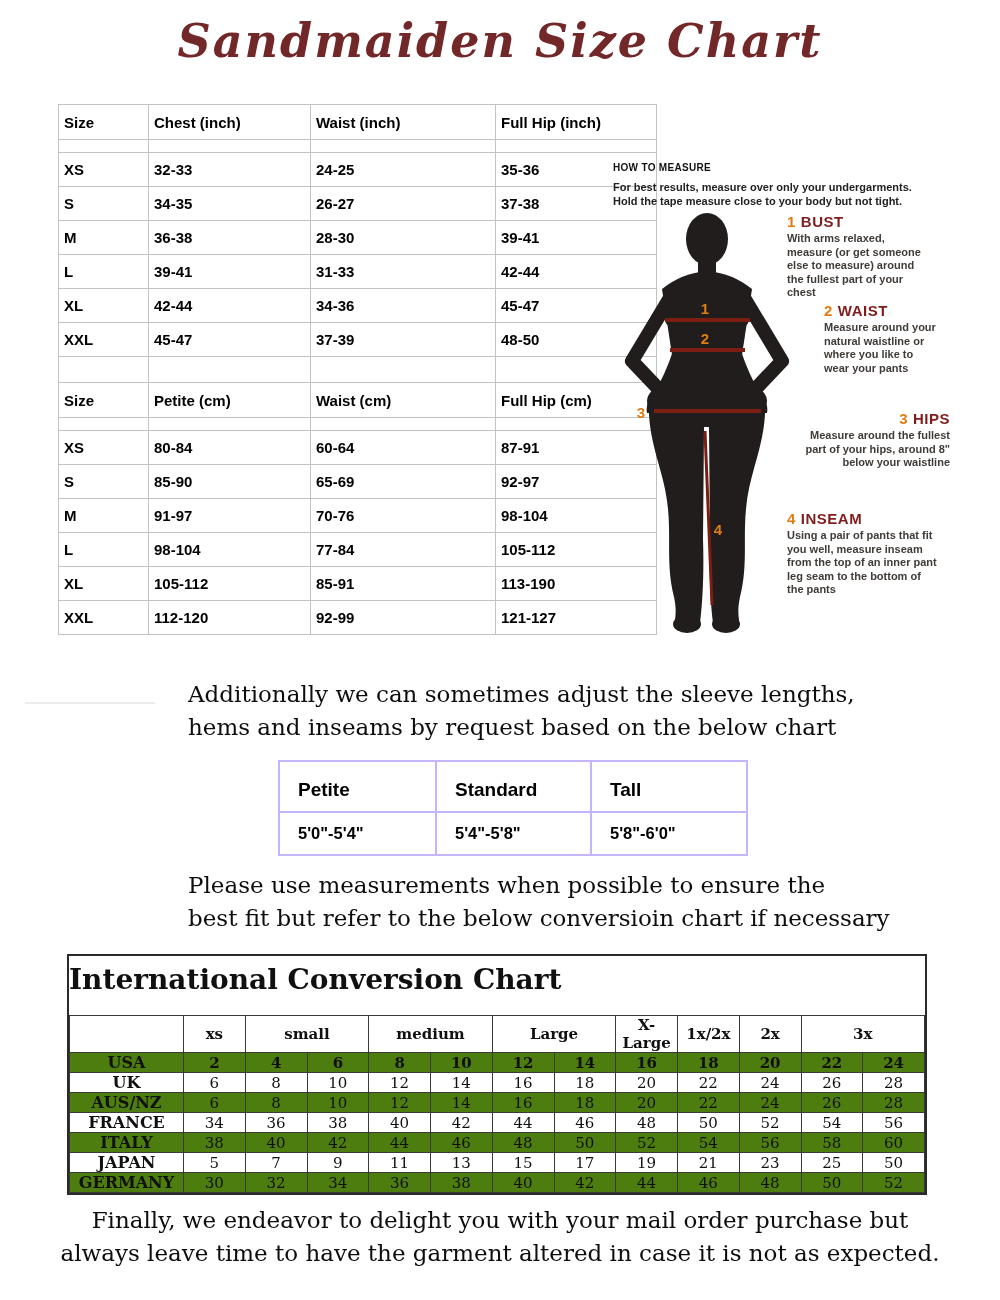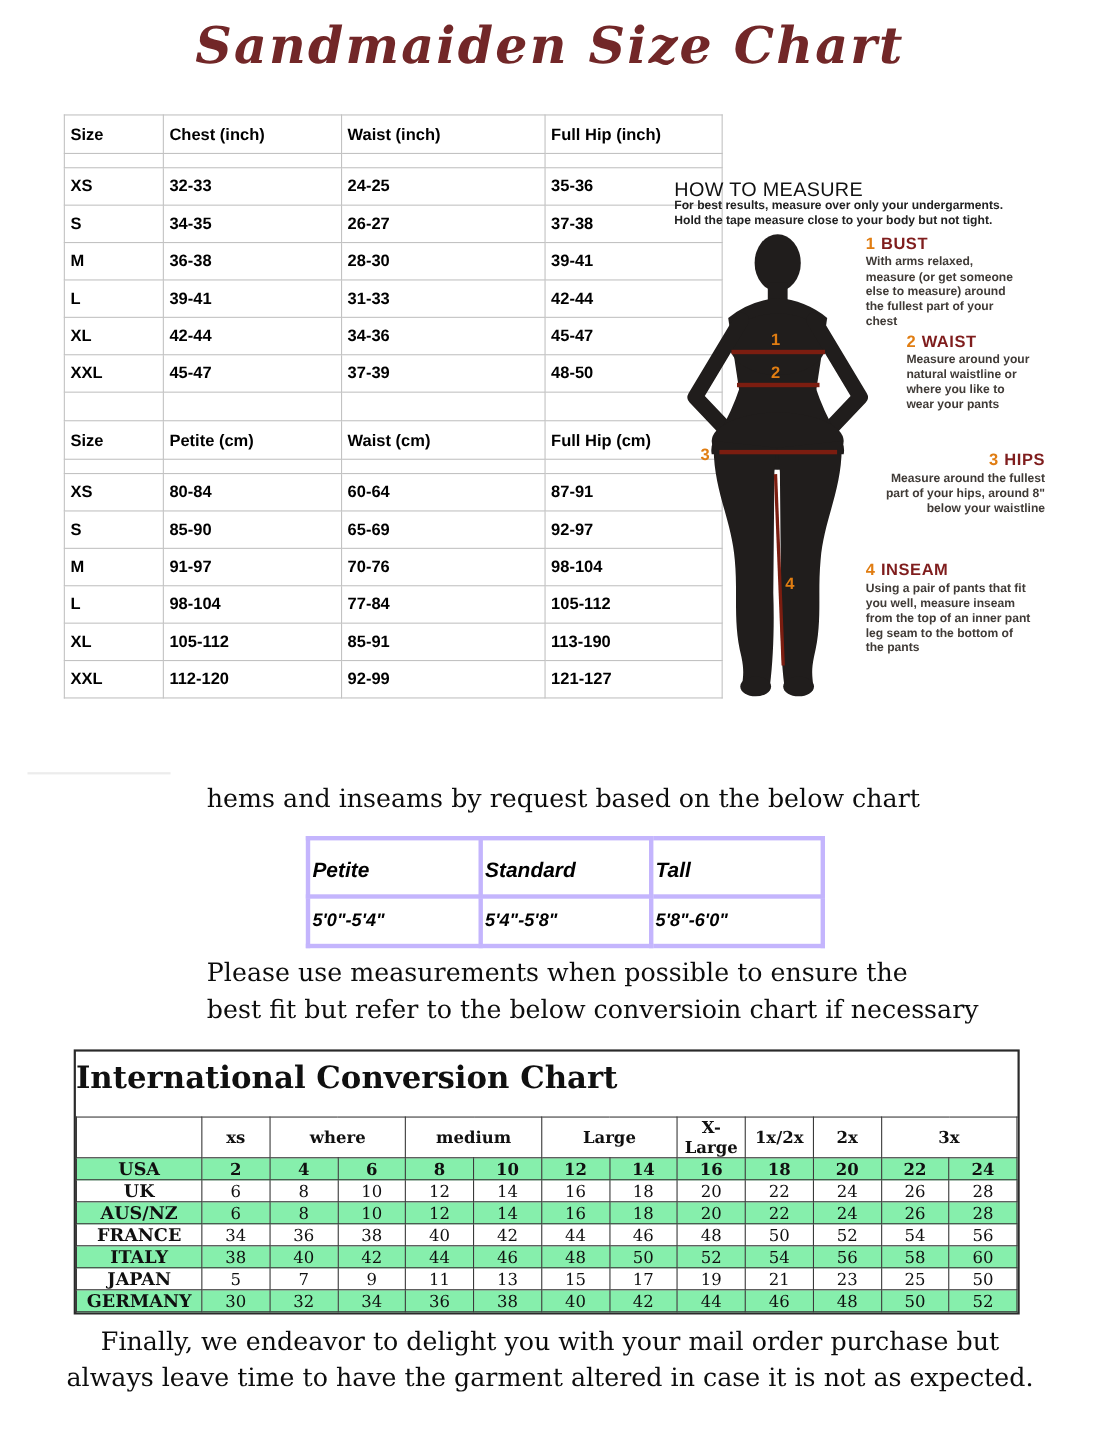--- a/index.html
+++ b/index.html
@@ -13,21 +13,21 @@
   
   .size-table{position:absolute;left:58px;top:104px;width:598px;border-collapse:collapse;table-layout:fixed;}
   .size-table th,.size-table td{border:1px solid #c2c2c2;font-family:"Liberation Sans",sans-serif;
     font-weight:700;font-size:15px;text-align:left;vertical-align:middle;padding:0 0 0 5px;color:#000;}
   .size-table tr.hdr  th{height:34px;margin-left:36px;}
   .size-table tr.sp   td{height:12px;}
   .size-table tr.data td{height:33px;}
   .size-table tr.gap  td{height:25px;}
 
   
-  .htm-title{position:absolute;left:613px;top:162px;font-size:18px;font-weight:400;color:#111;letter-spacing:.3px;}
+  .htm-title{position:absolute;left:613px;top:162px;font-size:10px;font-weight:700;color:#111;letter-spacing:.3px;}
   .htm-sub{position:absolute;left:613px;top:180px;font-size:11px;line-height:14px;font-weight:700;color:#222;}
   .step{position:absolute;}
   .step-head{font-size:15px;font-weight:700;letter-spacing:.5px;margin-bottom:2px;}
   .step-head .num{color:#e07d12;margin-right:5px;}
   .step-head .word{color:#7f1d1d;}
   .step-desc{font-size:11px;line-height:13.5px;font-weight:700;color:#403b37;}
   .step1{left:787px;top:213px;width:142px;}
   .step2{left:824px;top:302px;width:116px;}
   .step3{left:788px;top:410px;width:162px;text-align:right;}
   .step4{left:787px;top:510px;width:152px;}
@@ -36,35 +36,35 @@
 
   
   .para{position:absolute;font-family:"DejaVu Serif",serif;font-size:23px;line-height:33px;color:#0d0d0d;}
   .para-adjust{left:188px;top:678px;}
   .para-measure{left:188px;top:869px;}
   .para-closing{left:0;top:1204px;width:1000px;text-align:center;}
   .faint-line{position:absolute;left:25px;top:702px;width:130px;height:2px;background:#ececec;}
 
   
   .height-table{position:absolute;left:278px;top:760px;width:468px;border-collapse:collapse;table-layout:fixed;}
-  .height-table td{border:4px solid #c4b5fd;vertical-align:middle;padding-left:2px;font-style:italic;}
+  .height-table td{border:2px solid #c4b5fd;vertical-align:middle;padding-left:18px;}
   .height-table tr.hh td{height:40px;font-size:19px;font-weight:700;padding-top:8px;}
   .height-table tr.hv td{height:39px;font-size:16.5px;font-weight:700;}
 
   
   .cc{position:absolute;left:67px;top:954px;width:856px;border:2px solid #2a2a2a;background:#fff;}
   .cc-title{text-align:left;font-family:"DejaVu Serif",serif;font-weight:700;font-size:28px;
     color:#101010;padding-top:7px;height:52px;}
   .cc table{width:100%;border-collapse:collapse;table-layout:fixed;}
   .cc th,.cc td{border:1px solid #3a3a3a;font-family:"DejaVu Serif",serif;text-align:center;
     padding:0;color:#101010;}
   .cc thead th{height:20px;font-size:15px;font-weight:700;background:#fff;}
   .cc tbody td{height:19px;font-size:15px;font-weight:400;}
   .cc tbody td.lbl{font-weight:700;font-size:16px;}
-  .cc tbody tr.shaded td{background:#86efac;}
+  .cc tbody tr.shaded td{background:#4d7c0f;}
   .cc tbody tr.boldrow td{font-weight:700;}
 </style>
 </head>
 <body>
 
 <div class="page">
 
   <div class="main-title">Sandmaiden Size Chart</div>
 
   <table class="size-table">
@@ -230,21 +230,21 @@
     <div class="step-desc">Measure around  the fullest part of your hips, around  8" below your waistline</div>
   </div>
   <div class="step step4">
     <div class="step-head"><span class="num">4</span><span class="word">INSEAM</span></div>
     <div class="step-desc">Using a pair of pants that fit you well, measure inseam from the top of an inner pant leg seam to the bottom of the pants</div>
   </div>
 
   <div class="faint-line"></div>
 
   <div class="para para-adjust">
-    <br>
+    <span>Additionally we can sometimes adjust the sleeve lengths,</span><br>
     <span>hems and inseams by request based on the below chart</span>
   </div>
 
   <table class="height-table">
     <colgroup>
         <col style="width:157px">
         <col style="width:155px">
         <col style="width:156px">
       </colgroup>
     <tbody>
@@ -281,21 +281,21 @@
           <col>
           <col>
           <col>
           <col>
           <col>
         </colgroup>
       <thead>
           <tr id="cc-head">
             <th></th>
             <th colspan="1">xs</th>
-            <th colspan="2">where</th>
+            <th colspan="2">small</th>
             <th colspan="2">medium</th>
             <th colspan="2">Large</th>
             <th colspan="1">X-Large</th>
             <th colspan="1">1x/2x</th>
             <th colspan="1">2x</th>
             <th colspan="2">3x</th>
           </tr>
         </thead>
       <tbody id="cc-body">
           <tr class="shaded boldrow">

